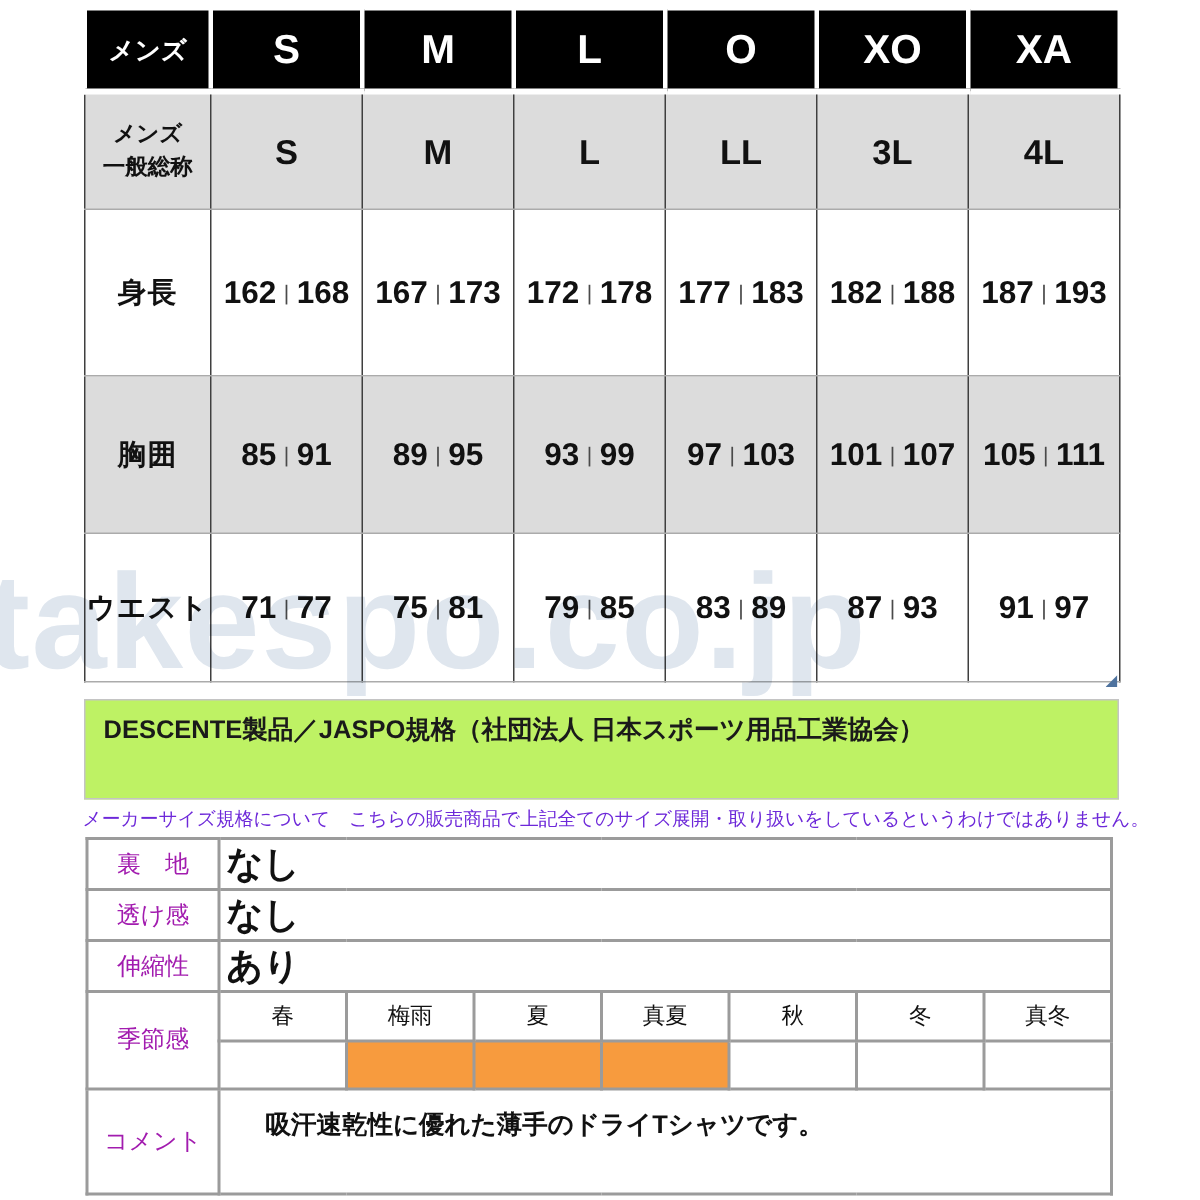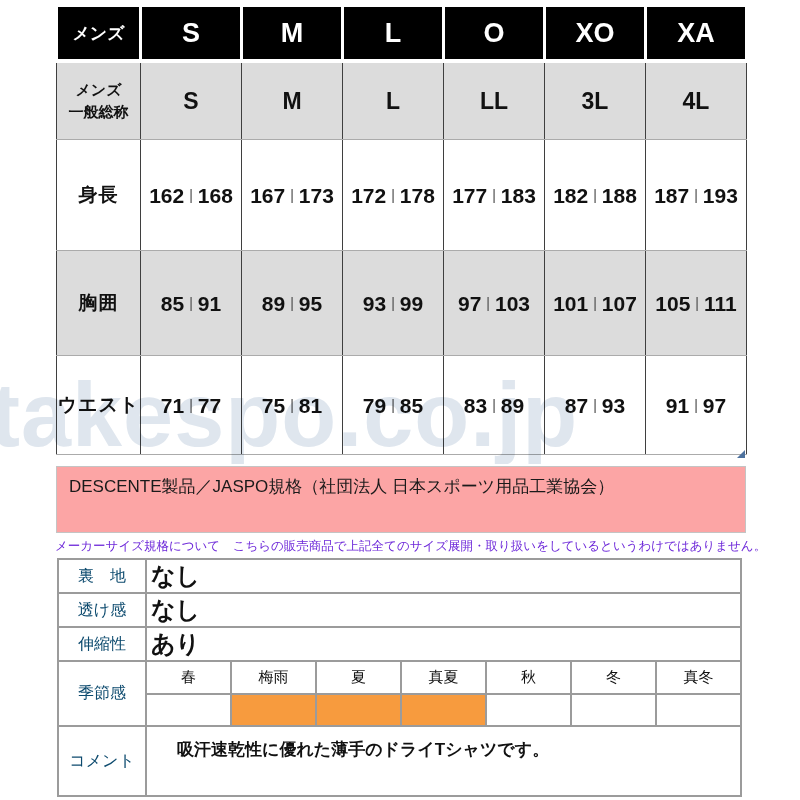--- a/index.html
+++ b/index.html
@@ -31,36 +31,36 @@
   .row-c td{height:104px;}
   .row-w td{height:98px;}
   .row-label{font-size:19px;font-weight:bold;letter-spacing:1px;}
   .rng{display:flex;flex-direction:row;align-items:center;justify-content:center;gap:5px;}
   .rng .num{font-size:21px;font-weight:bold;line-height:1;}
   .rng .sep{font-size:14px;color:#4a4a4a;line-height:1;}
 
   
   .note-box{
     position:absolute;left:56px;top:466px;width:664px;height:53px;
-    border:1px solid #c4c4c4;background:#fca5a5;padding:6px 12px;
-    font-weight:normal;font-size:17px;line-height:27px;color:#1a1a1a;
+    border:1px solid #c4c4c4;background:#bef264;padding:6px 12px;
+    font-weight:bold;font-size:17px;line-height:27px;color:#1a1a1a;
   }
 
   
   .disclaimer{
     position:absolute;left:55px;top:538px;width:690px;text-align:center;
     font-size:12.5px;color:#6d28d9;white-space:nowrap;
   }
 
   
   .spec-table{position:absolute;left:57px;top:558px;width:685px;table-layout:fixed;}
   .spec-table td{
     border:2px solid #9b9b9b;background:#fff;padding:0;vertical-align:middle;
   }
-  .spec-table .lab{text-align:center;font-size:16px;color:#0c4a6e;}
+  .spec-table .lab{text-align:center;font-size:16px;color:#a21caf;}
   .spec-table .val{font-size:24px;font-weight:bold;text-align:left;padding-left:4px;height:31px;}
   .spec-row td{height:31px;}
   .season-name{height:31px;text-align:center;font-size:15px;}
   .season-bar{height:30px;}
   .season-bar.active{background:var(--accent,#f79b3e);}
   .comment-cell{height:68px;vertical-align:top !important;}
   .comment-text{font-size:17px;font-weight:bold;padding:11px 0 0 30px;}
 
   
   .watermark{

